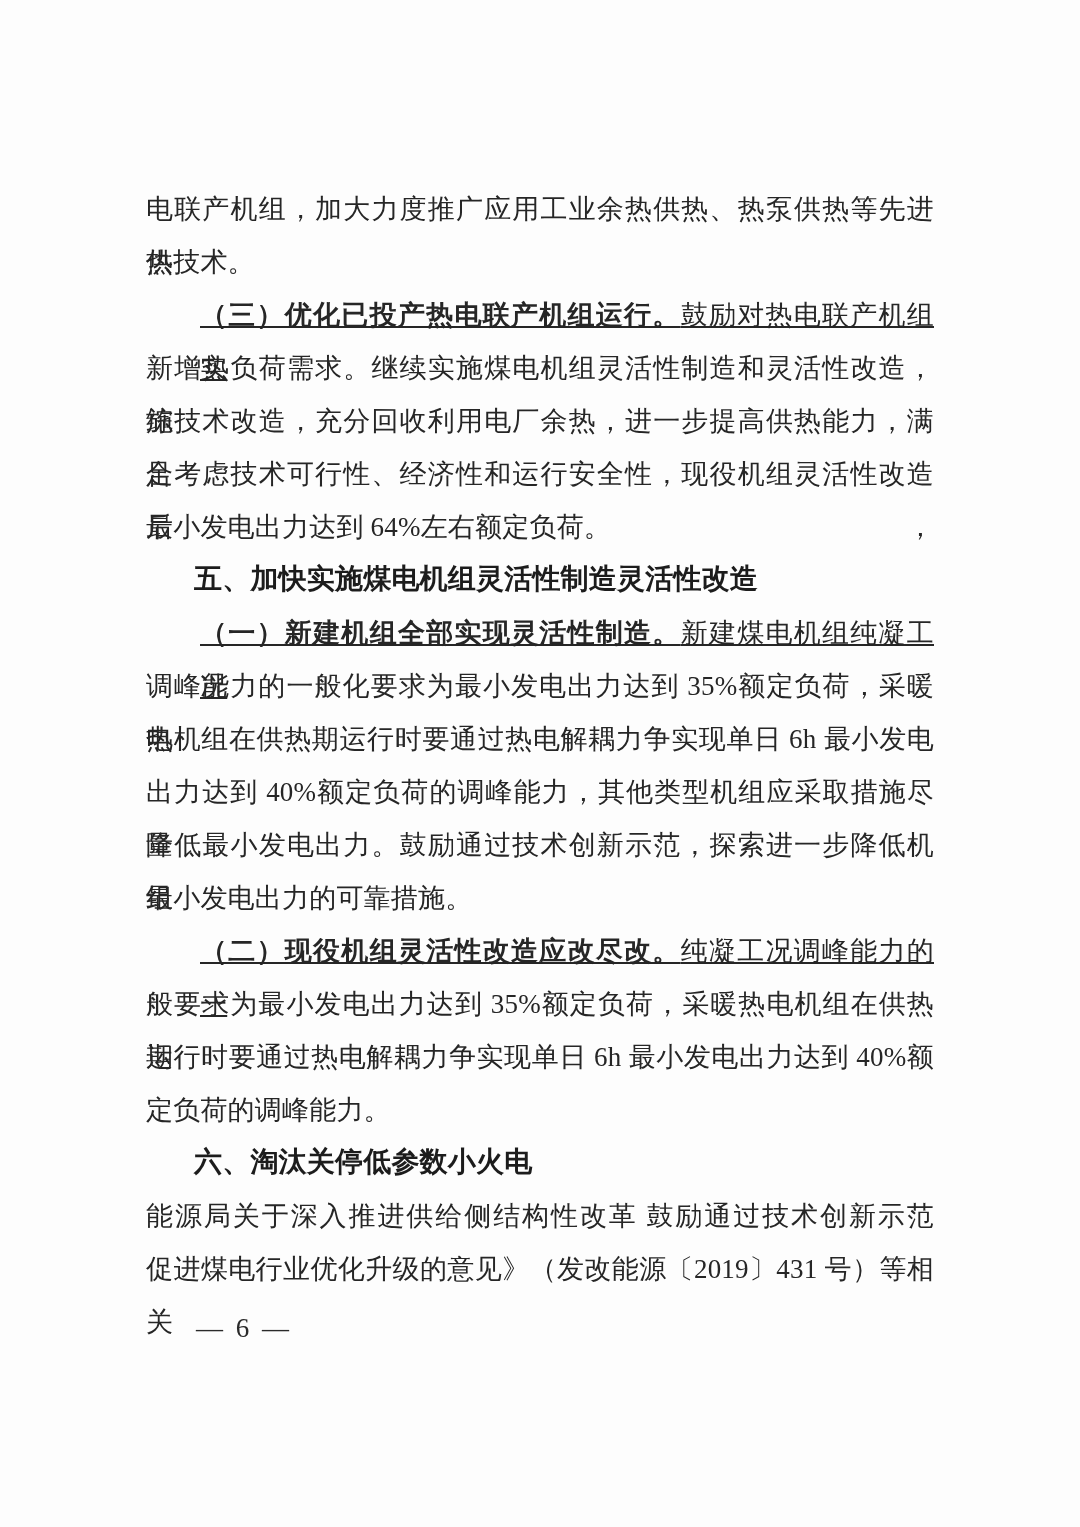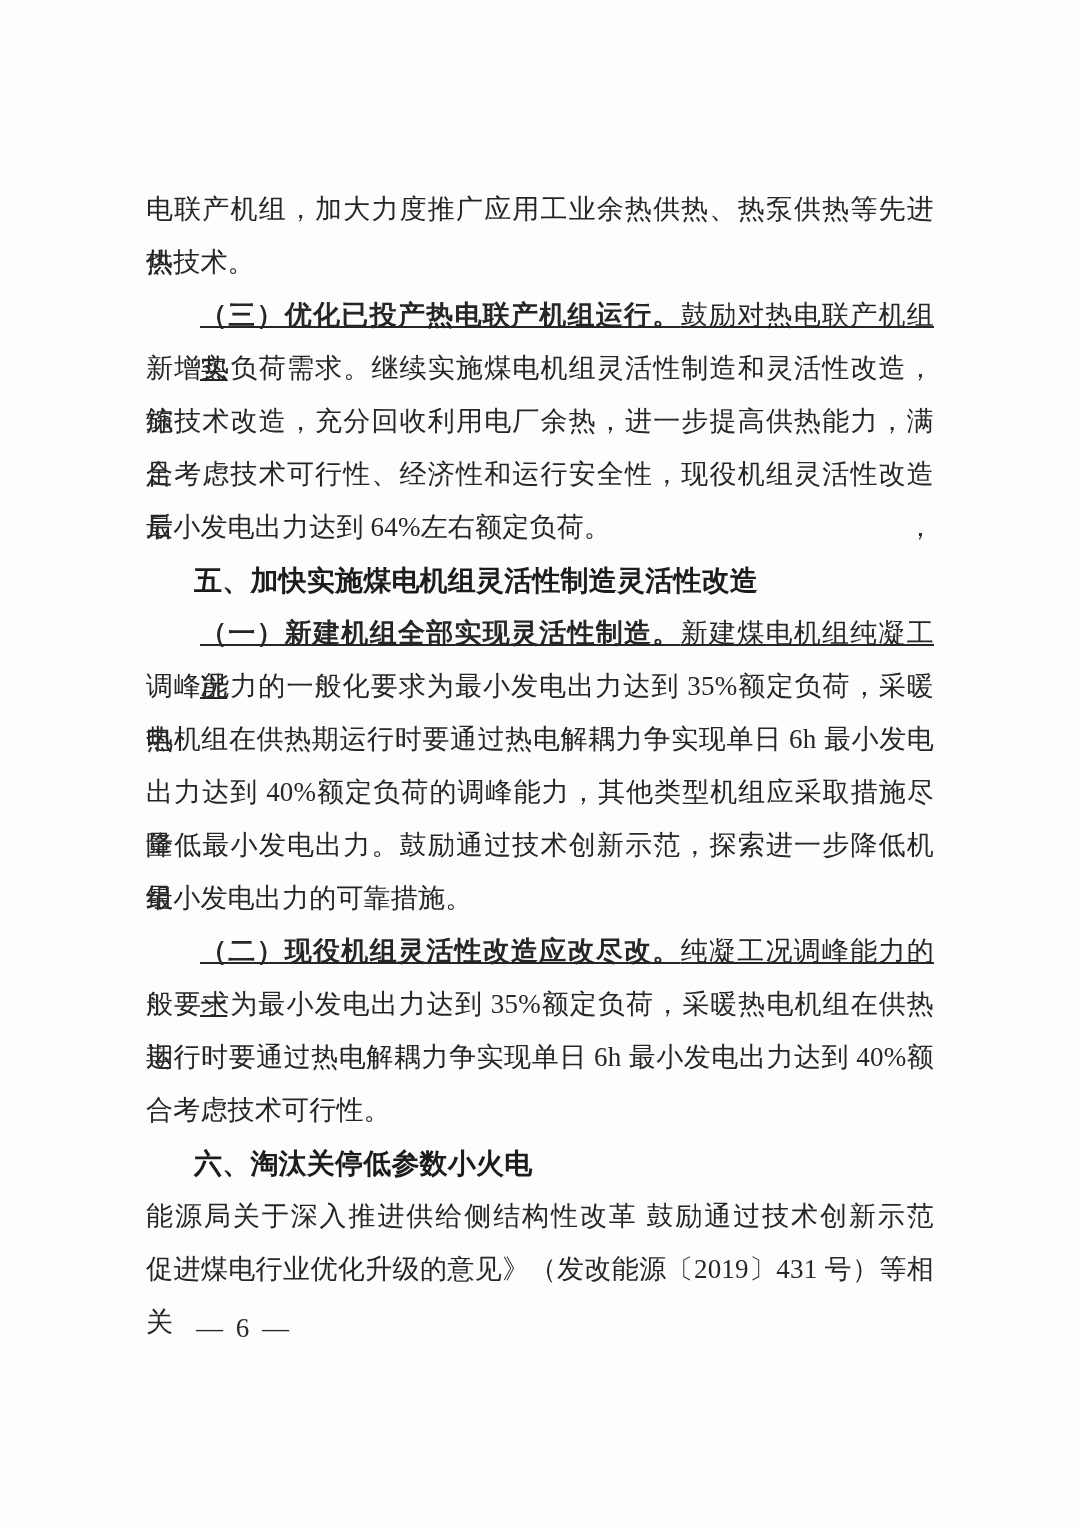--- a/index.html
+++ b/index.html
@@ -34,21 +34,21 @@
     text-justify: inter-character;
   }
   .indent {
     padding-left: 54px;
     text-decoration: underline;
   }
   .bold {
     font-weight: bold;
   }
   .heading {
-    font-family: Liberation Sans, sans-serif;
+    font-family: Liberation Mono, monospace;
     font-weight: bold;
     font-size: 28px;
     padding-left: 48px;
     color: #1c1c1c;
   }
   .pagenum {
     padding-left: 50px;
     margin-top: 6px;
     font-size: 27px;
     letter-spacing: 3px;
@@ -75,21 +75,21 @@
     <div class="line fill indent"><span class="bold">（一）新建机组全部实现灵活性制造。</span><span>新建煤电机组纯凝工况</span></div>
     <div class="line fill"><span>调峰能力的一般化要求为最小发电出力达到 35%额定负荷，采暖热</span></div>
     <div class="line fill"><span>电机组在供热期运行时要通过热电解耦力争实现单日 6h 最小发电</span></div>
     <div class="line fill"><span>出力达到 40%额定负荷的调峰能力，其他类型机组应采取措施尽量</span></div>
     <div class="line fill"><span>降低最小发电出力。鼓励通过技术创新示范，探索进一步降低机组</span></div>
     <div class="line"><span>最小发电出力的可靠措施。</span></div>
 
     <div class="line fill indent"><span class="bold">（二）现役机组灵活性改造应改尽改。</span><span>纯凝工况调峰能力的一</span></div>
     <div class="line fill"><span>般要求为最小发电出力达到 35%额定负荷，采暖热电机组在供热期</span></div>
     <div class="line fill"><span>运行时要通过热电解耦力争实现单日 6h 最小发电出力达到 40%额</span></div>
-    <div class="line"><span>合考虑技术可行性。</span></div>
+    <div class="line"><span>定负荷的调峰能力。</span></div>
 
     <div class="line heading"><span>六、淘汰关停低参数小火电</span></div>
 
     <div class="line fill"><span>能源局关于深入推进供给侧结构性改革  鼓励通过技术创新示范</span></div>
     <div class="line fill"><span>促进煤电行业优化升级的意见》（发改能源〔2019〕431 号）等相关</span></div>
 
     <div class="line pagenum"><span>— 6 —</span></div>
 
   </div>
 </div>

